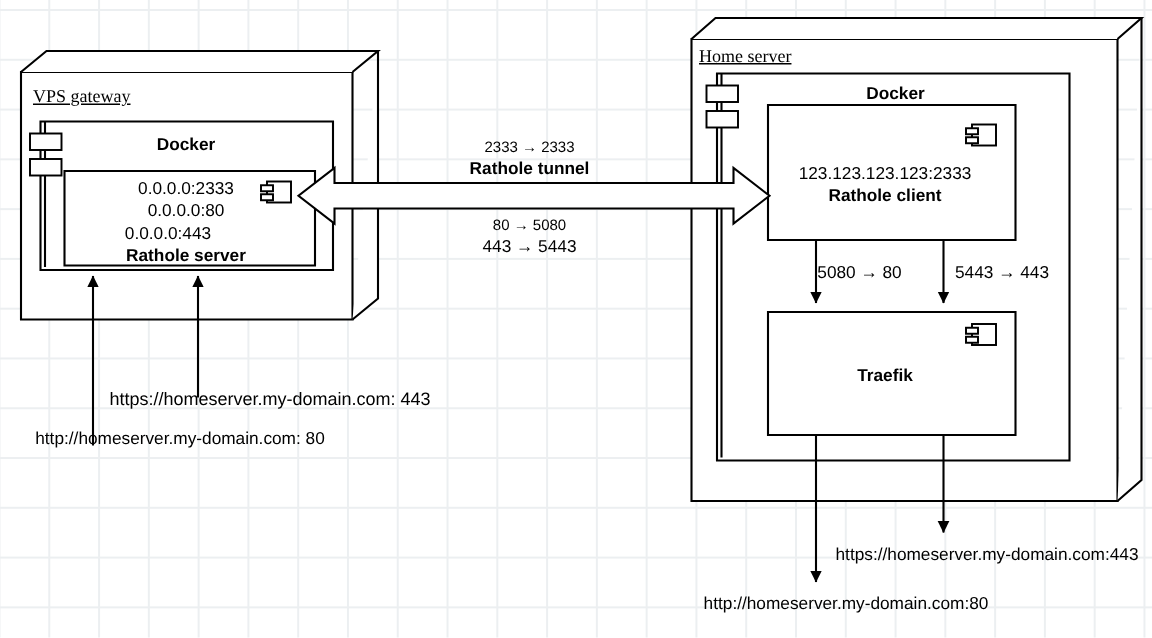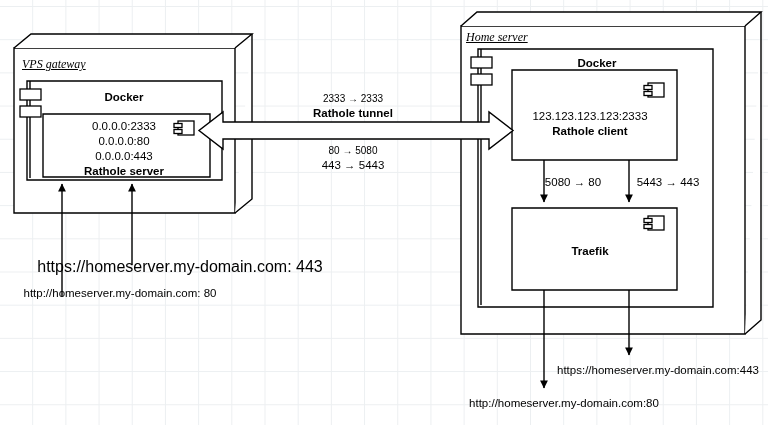--- a/index.html
+++ b/index.html
@@ -15,21 +15,21 @@
       linear-gradient(to bottom, #eceff1 1px, transparent 1px);
     background-size:33.2px 33.2px;
     background-position:-1px 6px;
   }
   #art{position:absolute;inset:0;}
   .lbl{position:absolute;white-space:nowrap;color:#000;font-size:11px;line-height:13px;}
   .lbl.b{font-weight:bold;}
   .ctr{transform:translateX(-50%);text-align:center;}
   .node-title{
     font-family:"Liberation Serif", serif;font-size:12px;
-    text-decoration:underline;color:#000;font-style:italic;
+    text-decoration:underline;color:#000;
   }
 </style>
 </head>
 <body>
 
 <div id="canvas">
 
   <div id="grid"></div>
 
   <svg id="art" viewBox="0 0 768 425" width="768" height="425">
@@ -117,38 +117,38 @@
       </g>
 
     </g>
   </svg>
 
   <div class="lbl node-title" style="left:22px;top:58px;">VPS gateway</div>
   <div class="lbl b ctr" style="left:124px;top:91px;font-size:11.5px;">Docker</div>
 
   <div class="lbl ctr" style="left:124px;top:120px;font-size:11.5px;">0.0.0.0:2333</div>
   <div class="lbl ctr" style="left:124px;top:135px;font-size:11.5px;">0.0.0.0:80</div>
-  <div class="lbl ctr" style="left:124px;top:150px;font-size:11.5px;">0.0.0.0:443</div>
+  <div class="lbl ctr" style="left:112px;top:150px;font-size:11.5px;">0.0.0.0:443</div>
   <div class="lbl b ctr" style="left:124px;top:165px;font-size:11.5px;">Rathole server</div>
 
   <div class="lbl node-title" style="left:466px;top:31px;">Home server</div>
   <div class="lbl b ctr" style="left:597px;top:57px;font-size:11.5px;">Docker</div>
 
   <div class="lbl ctr" style="left:590px;top:110px;font-size:11.5px;">123.123.123.123:2333</div>
   <div class="lbl b ctr" style="left:590px;top:125px;font-size:11.5px;">Rathole client</div>
 
   <div class="lbl b ctr" style="left:590px;top:245px;font-size:11.5px;">Traefik</div>
 
   <div class="lbl ctr" style="left:353px;top:92px;font-size:10px;">2333 → 2333</div>
   <div class="lbl b ctr" style="left:353px;top:107px;font-size:11.5px;">Rathole tunnel</div>
   <div class="lbl ctr" style="left:353px;top:144px;font-size:10px;">80 → 5080</div>
   <div class="lbl ctr" style="left:353px;top:159px;font-size:11.5px;">443 → 5443</div>
 
   <div class="lbl ctr" style="left:573px;top:176px;font-size:11.5px;">5080 → 80</div>
   <div class="lbl ctr" style="left:668px;top:176px;font-size:11.5px;">5443 → 443</div>
 
-  <div class="lbl ctr" style="left:180px;top:260px;font-size:16px;">https://homeserver.my-domain.com: 443</div>
+  <div class="lbl ctr" style="left:180px;top:260px;font-size:12px;">https://homeserver.my-domain.com: 443</div>
   <div class="lbl ctr" style="left:120px;top:287px;font-size:11.5px;">http://homeserver.my-domain.com: 80</div>
 
   <div class="lbl ctr" style="left:658px;top:364px;font-size:11.5px;">https://homeserver.my-domain.com:443</div>
   <div class="lbl ctr" style="left:564px;top:397px;font-size:11.5px;">http://homeserver.my-domain.com:80</div>
 
 </div>
 
 </body></html>

